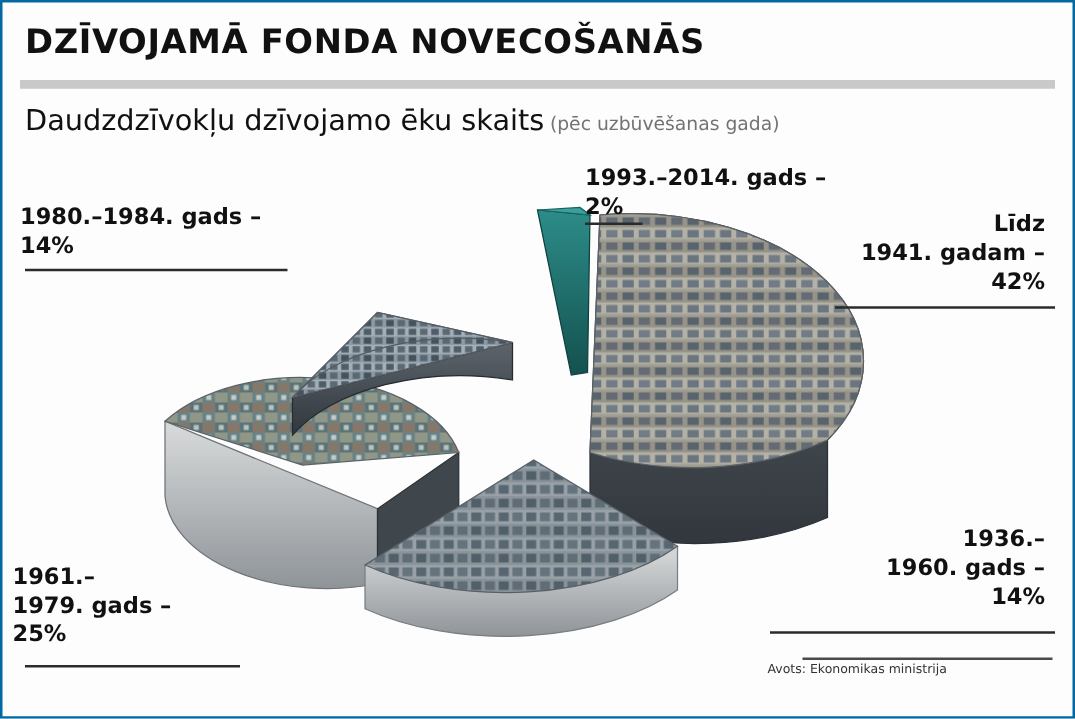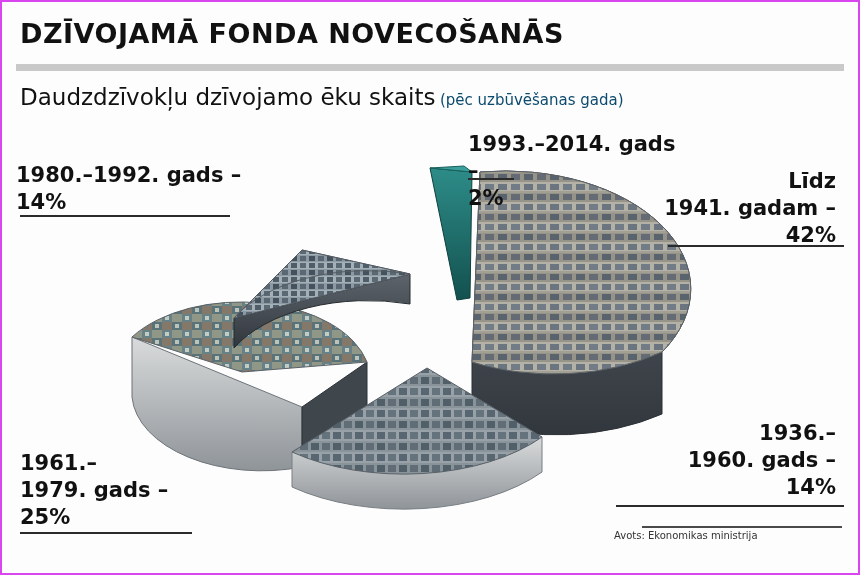--- a/index.html
+++ b/index.html
@@ -12,21 +12,21 @@
     background: #ffffff;
     font-family: "Liberation Sans", sans-serif;
     color: #1a1a1a;
     overflow: hidden;
   }
   #page {
     position: relative;
     width: 860px;
     height: 575px;
     box-sizing: border-box;
-    border: 2px solid #d946ef;
+    border: 2px solid #0369a1;
     background: #fdfdfd;
     overflow: hidden;
   }
 
   
   .headline {
     position: absolute;
     left: 18px;
     top: 16px;
     font-size: 27px;
@@ -51,51 +51,51 @@
   }
   .subhead .main {
     font-size: 23px;
     font-weight: normal;
     color: #111111;
     font-family: "DejaVu Sans", sans-serif;
   }
   .subhead .note {
     font-size: 15px;
     font-weight: normal;
-    color: #0c4a6e;
+    color: #737373;
     font-family: "DejaVu Sans", sans-serif;
   }
 
   
   #chart {
     position: absolute;
     left: 0;
     top: 120px;
     width: 856px;
     height: 420px;
   }
 
   
   .lbl {
     position: absolute;
     font-family: "DejaVu Sans", sans-serif;
-    font-size: 21px;
+    font-size: 18px;
     font-weight: bold;
     color: #111111;
     line-height: 1.28;
     white-space: pre-line;
   }
   .lbl.right { text-align: right; }
   .lbl.left  { text-align: left; }
 
   .lbl-1980 { left: 14px;  top: 160px; width: 230px; }
   .lbl-1993 { left: 466px; top: 129px; width: 220px; }
   .lbl-lidz { right: 22px; top: 166px; width: 240px; }
   .lbl-1941 { right: 22px; top: 418px; width: 240px; }
-  .lbl-1961 { left: 18px;  top: 448px; width: 200px; }
+  .lbl-1961 { left: 8px;  top: 448px; width: 200px; }
 
   .leader {
     position: absolute;
     background: #2b2b2b;
   }
   .leader.h { height: 1.5px; }
 
   
   .source-rule {
     position: absolute;
@@ -209,21 +209,21 @@
       <path d="M 478,50 A 186,118 0 0 1 660,230 A 186,118 0 0 1 470,240 Z" fill="#000" opacity="0.04"></path>
     </g>
 
     <g>
       <path d="M 290,330 L 290,365 A 175,96 0 0 0 540,350 L 540,315 Z" fill="url(#sideLight)" stroke="#787e83" stroke-width="1"></path>
       <path d="M 290,330 A 175,96 0 0 0 540,315 L 425,246 Z" fill="url(#texPanel)" stroke="#5b636a" stroke-width="1"></path>
       <path d="M 290,330 A 175,96 0 0 0 540,315 L 425,246 Z" fill="#000" opacity="0.04"></path>
     </g>
   </svg>
 
-  <div class="lbl left lbl-1980">1980.–1992. gads –
+  <div class="lbl left lbl-1980">1980.–1984. gads –
 14%</div>
   <div class="leader h" style="left:18px; top:213px; width:210px;"></div>
 
   <div class="lbl left lbl-1993">1993.–2014. gads –
 2%</div>
   <div class="leader h" style="left:466px; top:176px; width:46px;"></div>
 
   <div class="lbl right lbl-lidz">Līdz
 1941. gadam –
 42%</div>

